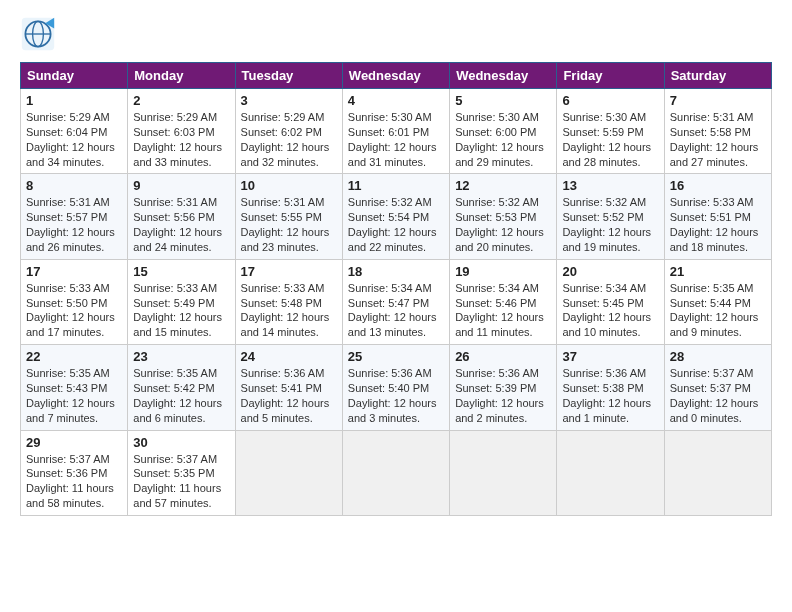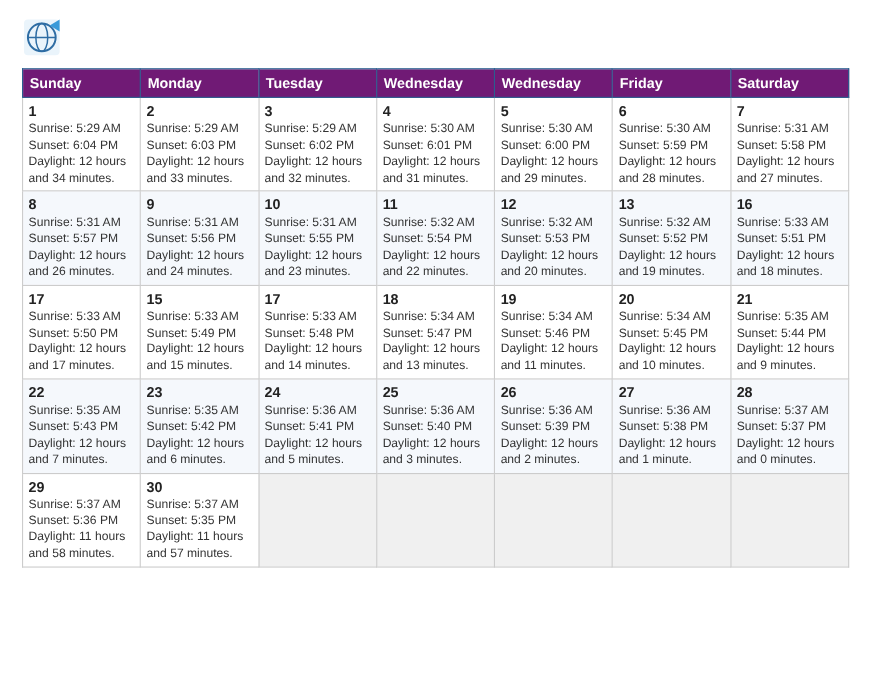--- a/index.html
+++ b/index.html
@@ -309,21 +309,21 @@
 and 3 minutes.</div>
           </td>
           <td>
             <span class="day-num">26</span>
             <div class="day-detail" style="white-space: pre-line;">Sunrise: 5:36 AM
 Sunset: 5:39 PM
 Daylight: 12 hours
 and 2 minutes.</div>
           </td>
           <td>
-            <span class="day-num">27</span>
+            <span class="day-num">37</span>
             <div class="day-detail" style="white-space: pre-line;">Sunrise: 5:36 AM
 Sunset: 5:38 PM
 Daylight: 12 hours
 and 1 minute.</div>
           </td>
           <td>
             <span class="day-num">28</span>
             <div class="day-detail" style="white-space: pre-line;">Sunrise: 5:37 AM
 Sunset: 5:37 PM
 Daylight: 12 hours

